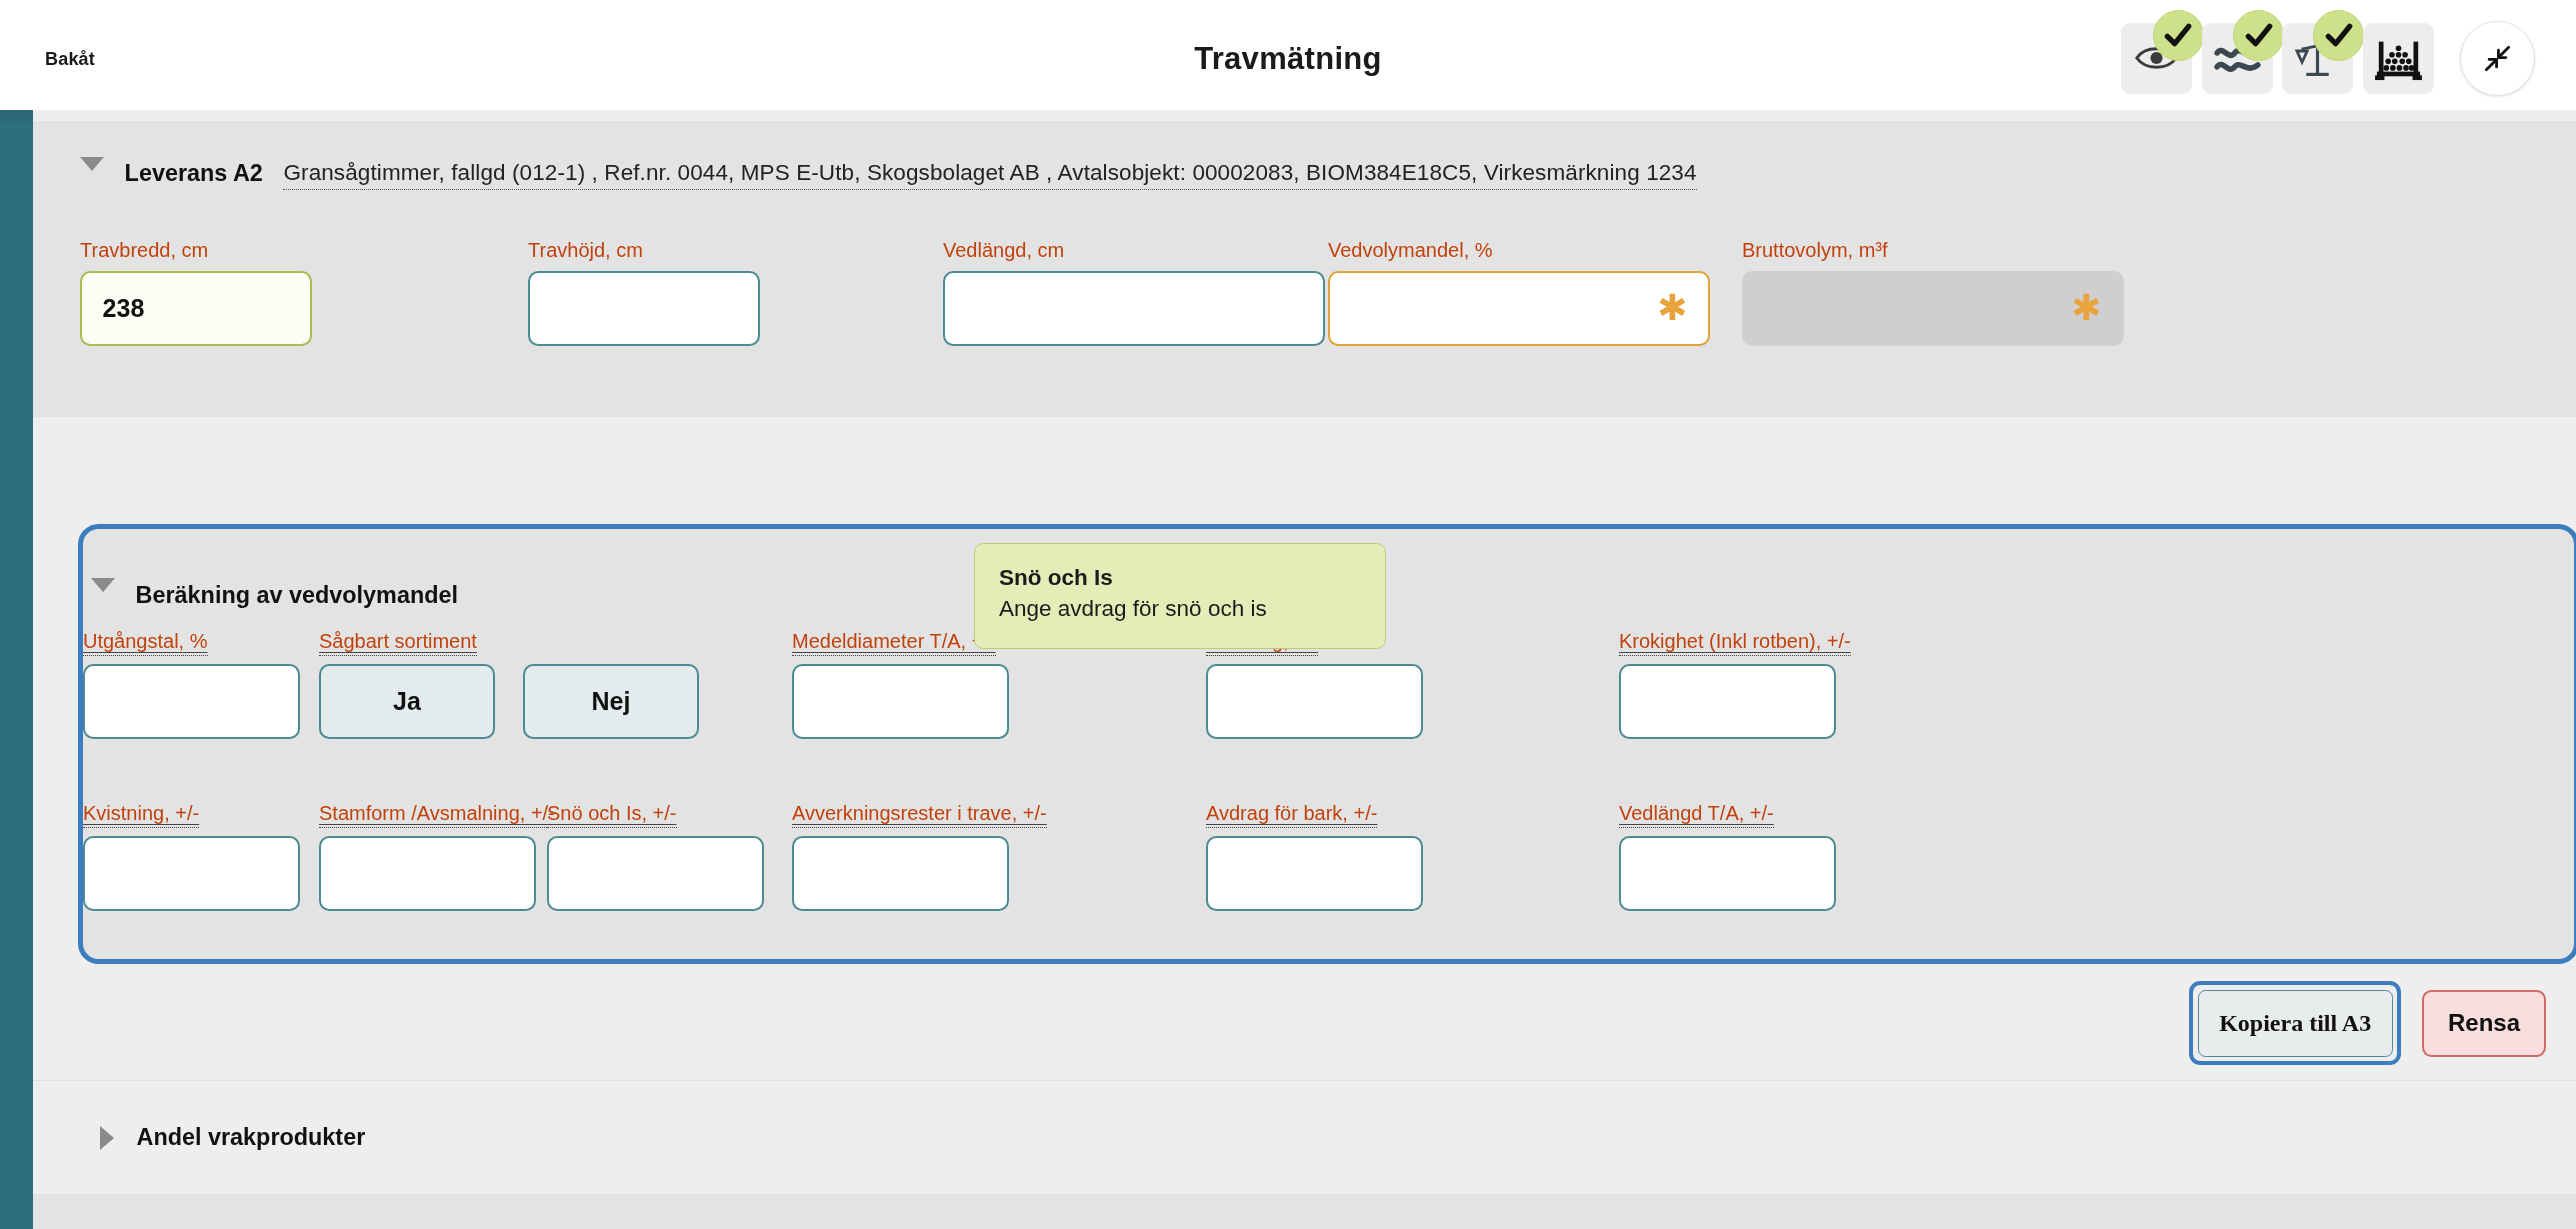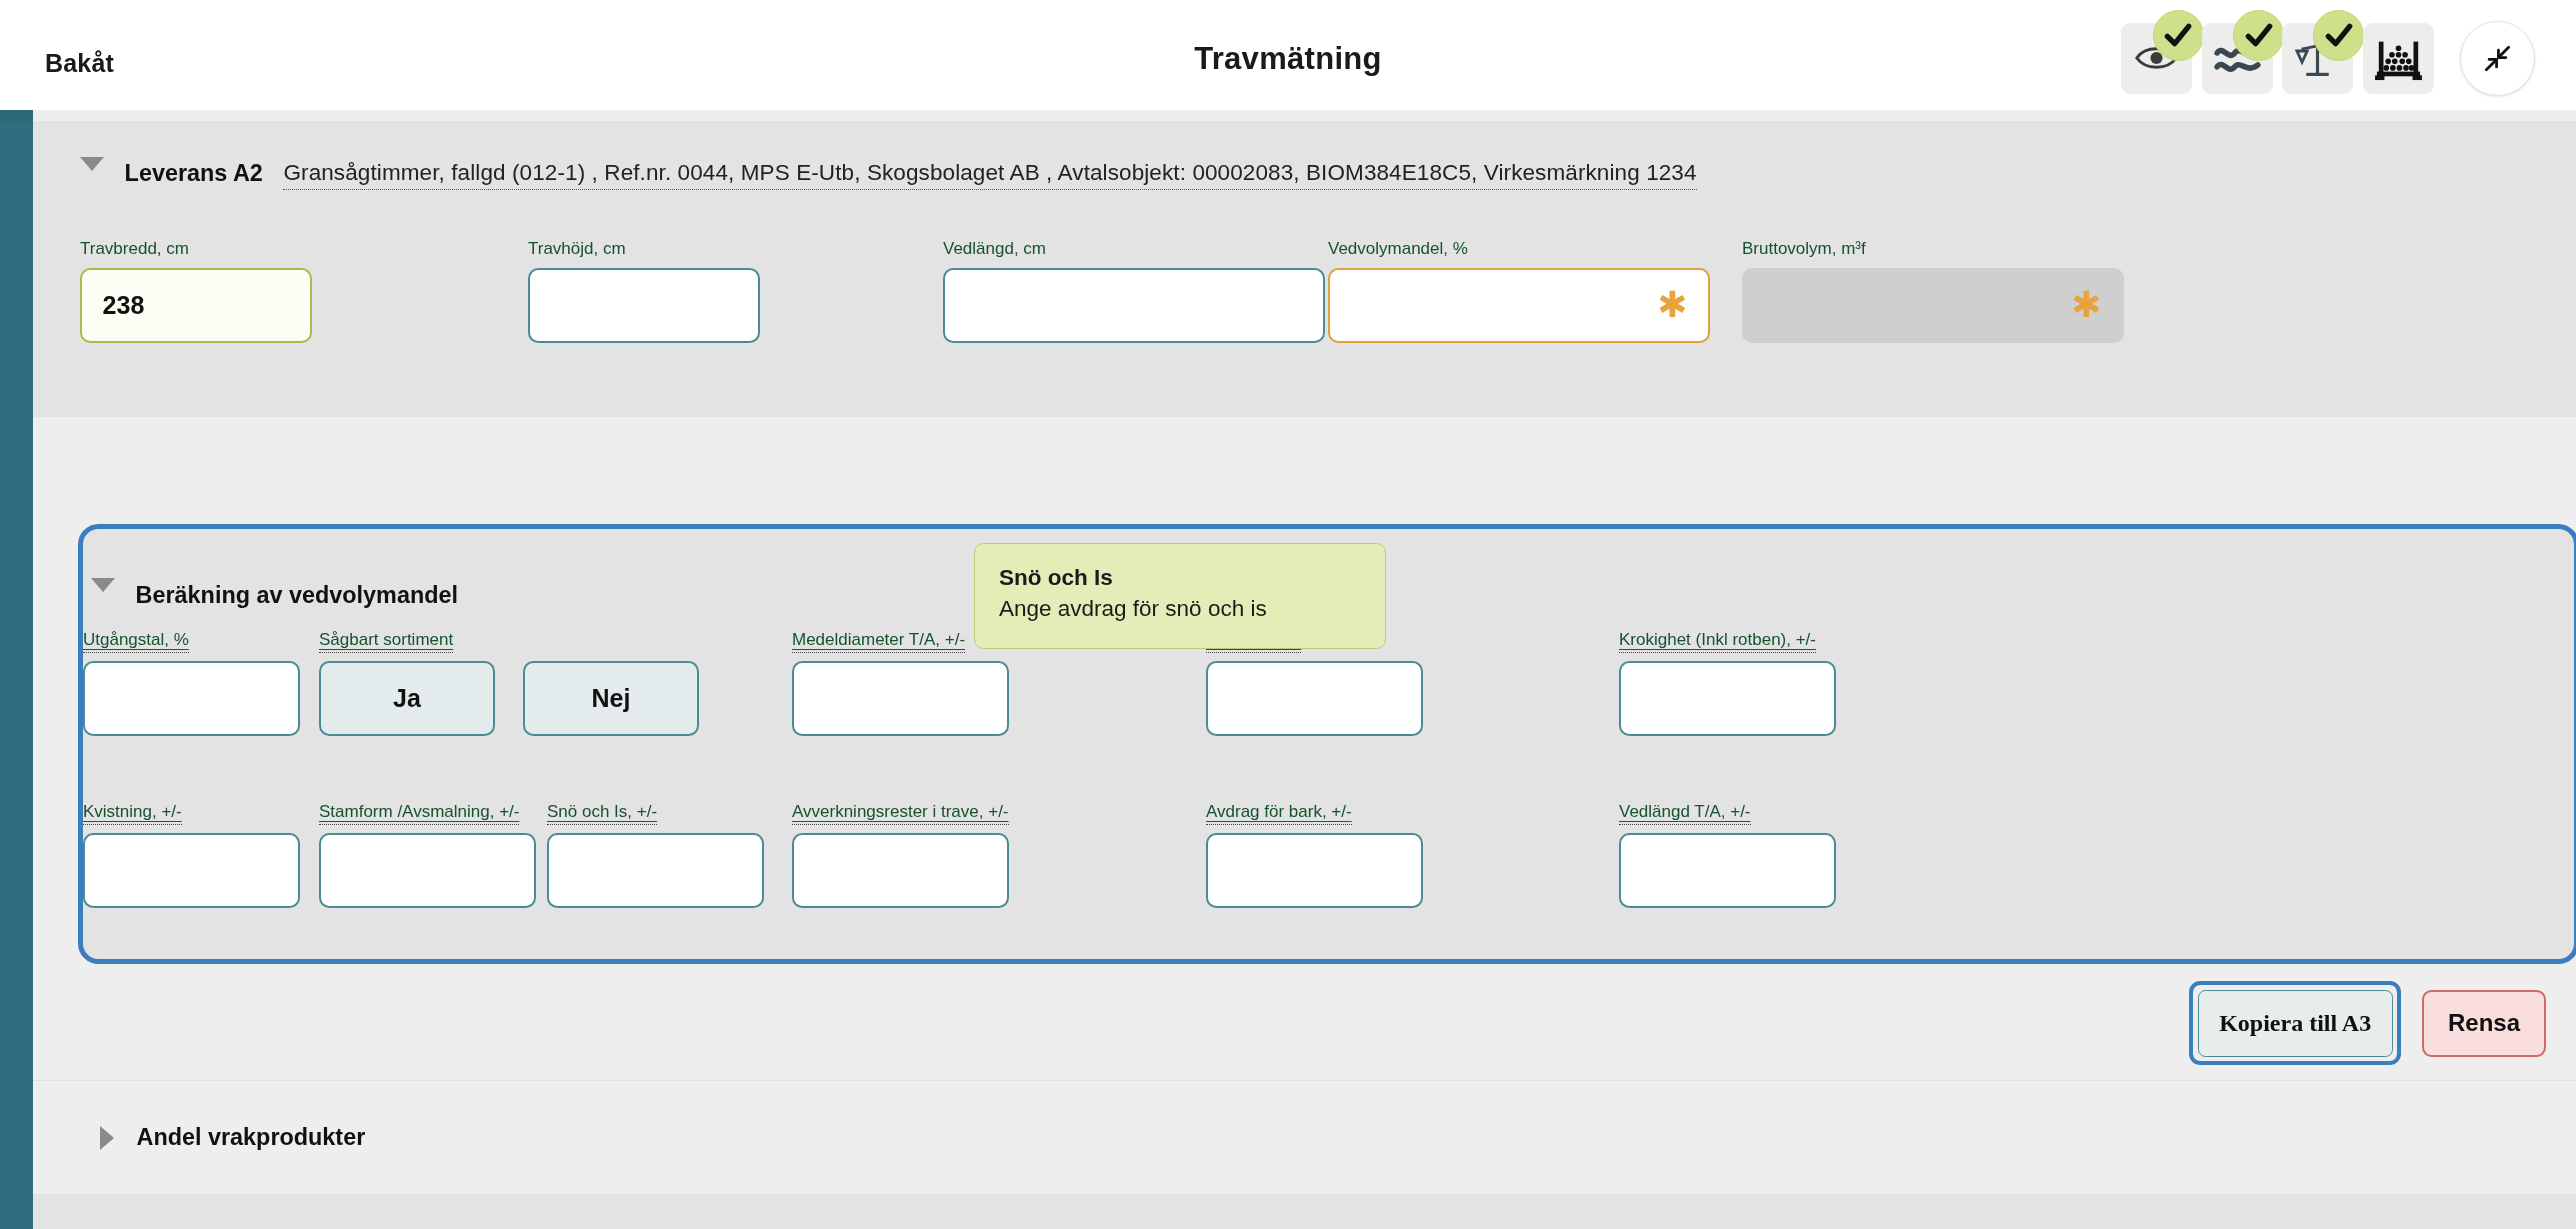--- a/index.html
+++ b/index.html
@@ -12,21 +12,21 @@
   .app { position: relative; width: 2576px; height: 1230px; background:#ffffff; }
 
   
   .topbar {
     position: absolute; left:0; top:0; width:2576px; height:110px;
     background:#ffffff;
     display:flex; align-items:center;
   }
   .back-btn {
     position:absolute; left:45px; top:49px;
-    font-size:25px; font-weight:700; color:#1a1a1a;
+    font-size:18px; font-weight:700; color:#1a1a1a;
     letter-spacing:0.2px; cursor:pointer;
   }
   .app-title {
     position:absolute; left:0; top:41px; width:2576px; text-align:center;
     font-size:31px; font-weight:700; color:#1a1a1a; letter-spacing:0.3px;
     pointer-events:none;
   }
   .tool-icons {
     position:absolute; right:41px; top:20.6px;
     display:flex; align-items:center; gap:9.4px;
@@ -87,21 +87,21 @@
     border-top:12px solid transparent; border-bottom:12px solid transparent;
     border-left:14px solid #8a8a8a; border-right:none; top:0px;
   }
   .sec-title { font-size:23.4px; font-weight:700; color:#111; }
   .sec-sub {
     font-size:22.5px; color:#222; letter-spacing:0.1px;
     border-bottom:0.9px dotted #555; padding-bottom:2.8px;
   }
   .fld { position:absolute; }
   .fld-label {
-    font-size:17px; color:#14532d; margin-bottom:8.4px; white-space:nowrap;
+    font-size:20px; color:#c2410c; margin-bottom:8.4px; white-space:nowrap;
     display:inline-block;
   }
   .fld-label.dotted {
     border-bottom:0.9px dotted #444; padding-bottom:1.9px;
     text-decoration:underline; text-decoration-color:#444;
     text-decoration-thickness:0.9px; text-underline-offset:3.7px;
   }
   .inp {
     height:75px; border:2.8px solid #4d8b94; border-radius:10.3px;
     background:#ffffff; font-size:25px; font-weight:700; color:#111;

